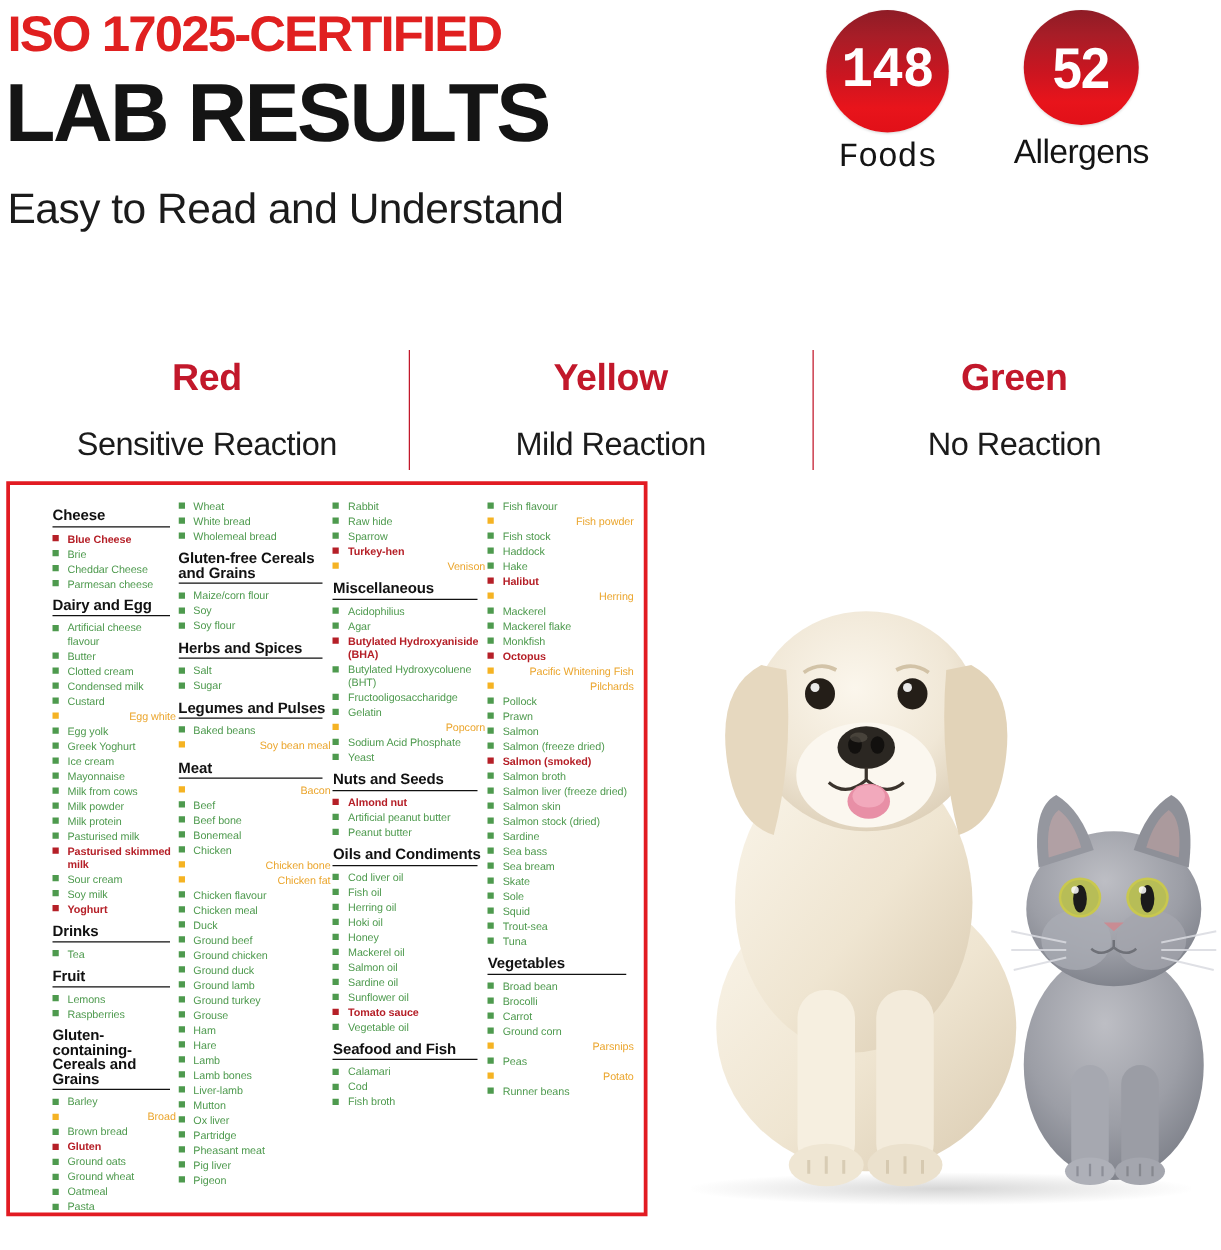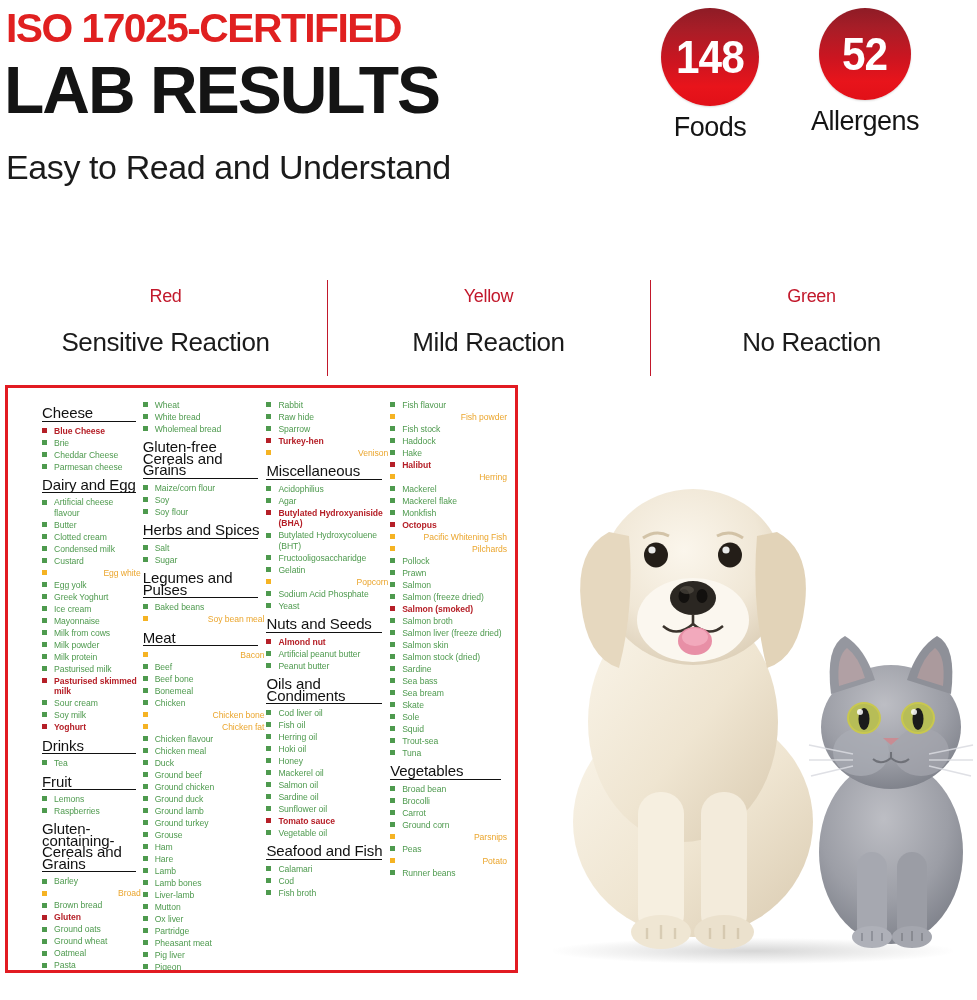--- a/index.html
+++ b/index.html
@@ -28,21 +28,21 @@
     white-space:nowrap;
   }
   .easy-line{
     position:absolute;left:6px;top:148px;
     font-size:34px;font-weight:400;color:#1b1b1b;
     letter-spacing:-0.4px;white-space:nowrap;
   }
 
   .badges{position:absolute;left:645px;top:8px;width:330px;height:145px;}
   .badge-group{position:absolute;text-align:center;width:130px;}
-  .badge-group.g1{left:0px;top:0px;}
+  .badge-group.g1{left:0px;top:0px;font-family:Liberation Mono, monospace;}
   .badge-group.g2{left:155px;top:0px;}
   .badge-circle{
     width:98px;height:98px;border-radius:50%;
     margin:0 auto;
     background:linear-gradient(180deg,#8E1C26 0%,#A81D27 22%,#CC1520 55%,#E8141B 80%,#E11018 100%);
     display:flex;align-items:center;justify-content:center;
     box-shadow:0 1px 2px rgba(0,0,0,.15);
   }
   .badge-circle.small{width:92px;height:92px;}
   .badge-num{
@@ -54,21 +54,21 @@
     margin-top:6px;font-size:27px;color:#141414;
     letter-spacing:-0.5px;white-space:nowrap;
   }
 
   
   #legend{position:absolute;left:0;top:210px;width:977px;}
   .legend-bar{display:flex;width:969px;height:56px;margin-left:4px;}
   .legend-bar div{height:56px;}
   .legend-cols{display:flex;width:969px;margin-left:4px;position:relative;}
   .legend-col{flex:1;text-align:center;padding-top:20px;position:relative;}
-  .legend-col .name{font-size:18px;font-weight:normal;color:#C2182B;letter-spacing:-0.3px;}
+  .legend-col .name{font-size:30px;font-weight:bold;color:#C2182B;letter-spacing:-0.3px;}
   .legend-col .desc{font-size:26px;color:#1b1b1b;margin-top:20px;letter-spacing:-0.4px;}
   .legend-sep{position:absolute;top:14px;width:1px;height:96px;background:#C2182B;}
 
   
   #foodbox{
     position:absolute;left:5px;top:385px;
     width:513px;height:588px;
     border:3px solid #E21B22;
     background:#fff;
     box-sizing:border-box;
@@ -76,21 +76,21 @@
     overflow:hidden;
   }
   .cols{display:flex;width:100%;height:100%;}
   .col{width:25%;box-sizing:border-box;padding-right:2px;}
   .col:nth-child(1){padding-left:28px;width:26%;}
   .col:nth-child(2){width:25%;}
   .col:nth-child(3){width:25%;}
   .col:nth-child(4){width:24%;}
 
   .cat-head{
-    font-size:15px;font-weight:normal;color:#111;
+    font-size:12px;font-weight:bold;color:#111;
     line-height:11.5px;
     margin-top:7px;margin-bottom:0px;
     letter-spacing:-0.1px;
   }
   .cat-rule{
     border-bottom:1.6px solid #111;
     margin-top:2px;margin-bottom:4px;
     width:95%;
   }
   ul.items{list-style:none;margin:0;padding:0;}

